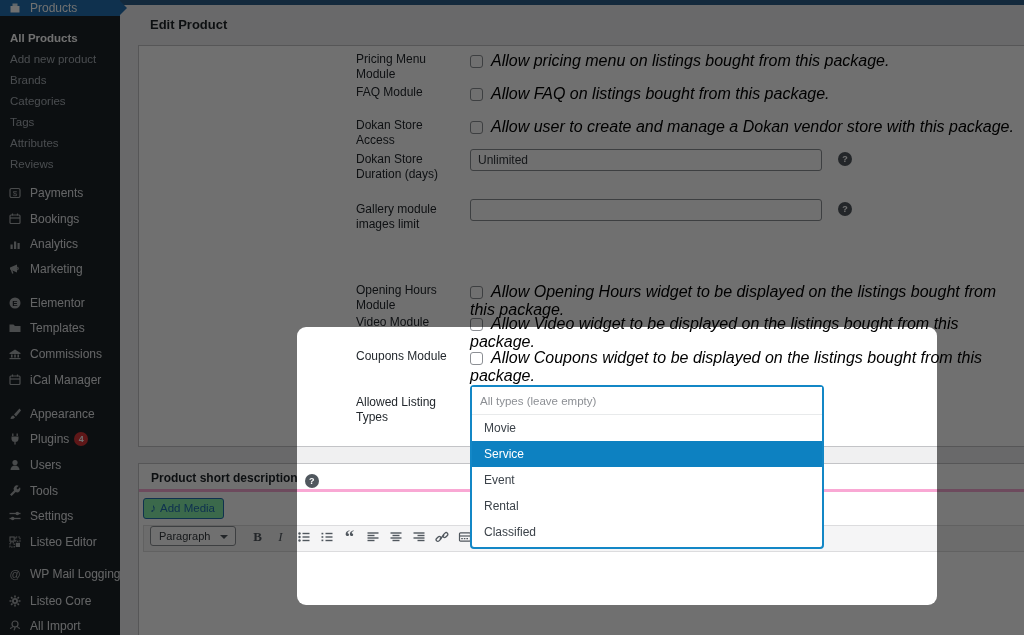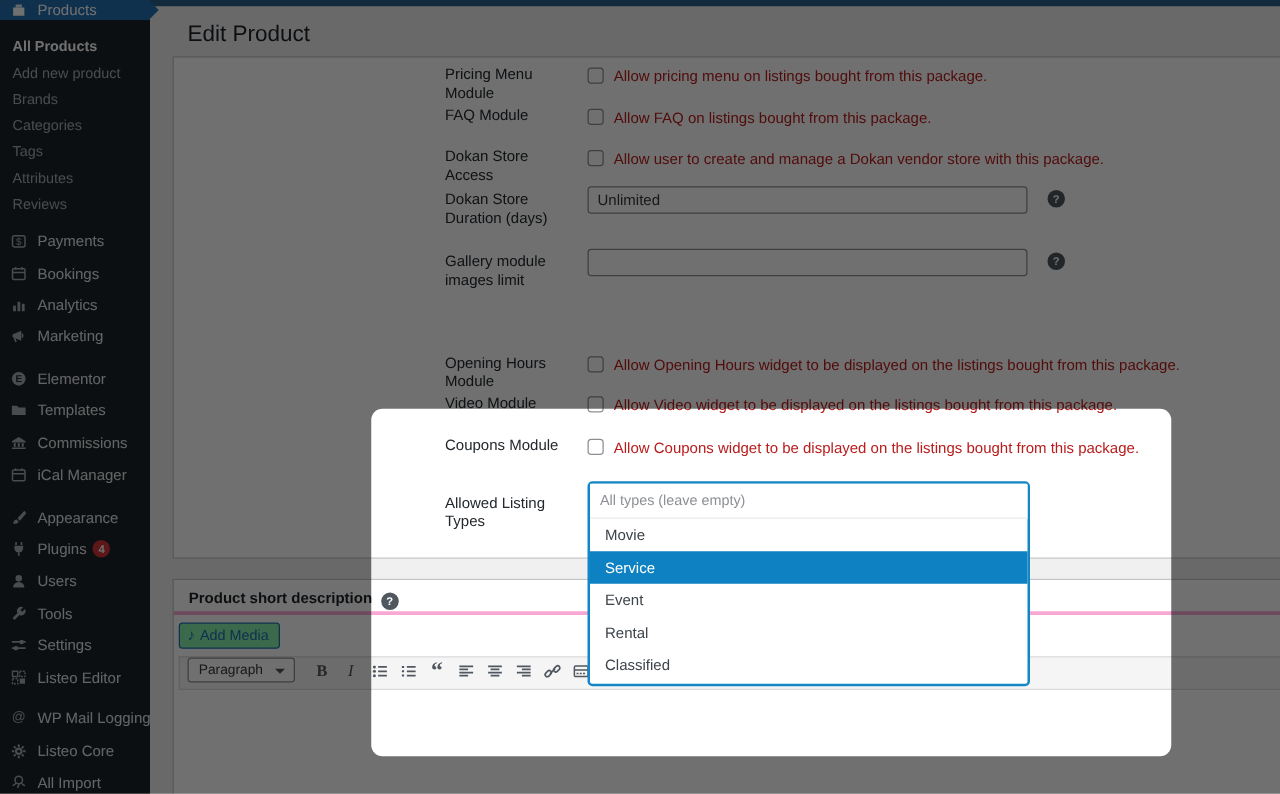--- a/index.html
+++ b/index.html
@@ -15,31 +15,31 @@
   .mi { position:absolute; left:8px; top:4px; width:14px; height:14px; }
   #sb-top .mi { top:1px; }
   .mi svg { width:14px; height:14px; display:block; }
   .badge { display:inline-block; min-width:14px; height:14px; line-height:14px; border-radius:8px; background:#d63638; color:#fff; font-size:9px; text-align:center; padding:0 2px; margin-left:5px; vertical-align:1px; font-weight:bold; }
   .glyph-ic { position:absolute; left:8px; top:0; width:14px; height:22px; line-height:22px; text-align:center; color:#a7aaad; font-size:11px; padding:0; }
 
   
   #content { position:absolute; left:120px; top:0; width:904px; height:635px; background:#f0f0f1; }
   #adminbar { position:absolute; left:0; top:0; right:0; height:5px; background:#2d5f8a; }
   #pagehead { position:absolute; left:0; top:5px; right:0; height:40px; }
-  #pagehead .t { position:absolute; left:30px; top:12px; font-size:18px; font-weight:normal; color:#1d2327; }
+  #pagehead .t { position:absolute; left:30px; top:12px; font-size:13px; font-weight:bold; color:#1d2327; }
 
   .panel { position:absolute; left:18px; right:-2px; background:#fff; border:1px solid #c3c4c7; }
   #panel1 { top:45px; height:402px; z-index:20; }
   #panel2 { top:463px; height:190px; z-index:5; }
 
   .row { position:absolute; left:217px; right:10px; height:22px; }
   .lbl { position:absolute; left:0; top:0; width:106px; font-size:12px; color:#23282d; line-height:15px; }
   .fld { position:absolute; left:114px; top:0; right:0; }
   .cb { display:inline-block; width:13px; height:13px; border:1px solid #8c8f94; border-radius:3px; background:#fff; vertical-align:-2px; margin-right:8px; cursor:pointer; }
-  .desc { font-size:12px; color:#b91c1c; }
+  .desc { font-size:16px; color:#000000;font-style:italic; }
   .txt { width:352px; height:22px; border:1px solid #8c8f94; border-radius:3px; background:#fff; font-size:12px; color:#32373c; padding:0 7px; font-family:"Liberation Sans",sans-serif; }
   .help { position:absolute; left:482px; top:3px; width:14px; height:14px; border-radius:50%; background:#50575e; color:#fff; font-size:9px; font-weight:bold; text-align:center; line-height:14px; }
   .help-inline { display:inline-block; position:static; margin-left:7px; vertical-align:-2px; }
 
   
   #s2 { position:absolute; left:350px; top:385px; width:354px; background:#fff; border:2px solid #1387c6; border-radius:4px; z-index:50; padding-bottom:2px; }
   #s2 .search { display:block; width:100%; height:28px; border:none; border-bottom:1px solid #e8eaeb; outline:none; font-size:11.5px; color:#8c8f94; padding:0 8px; background:#fff; font-family:"Liberation Sans",sans-serif; }
   #s2 .search::placeholder { color:#8c8f94; opacity:1; }
   .opt { height:26px; line-height:26px; font-size:12px; color:#3c434a; padding-left:12px; cursor:pointer; }
   .opt.sel { background:#0d81c1; color:#fff; }

